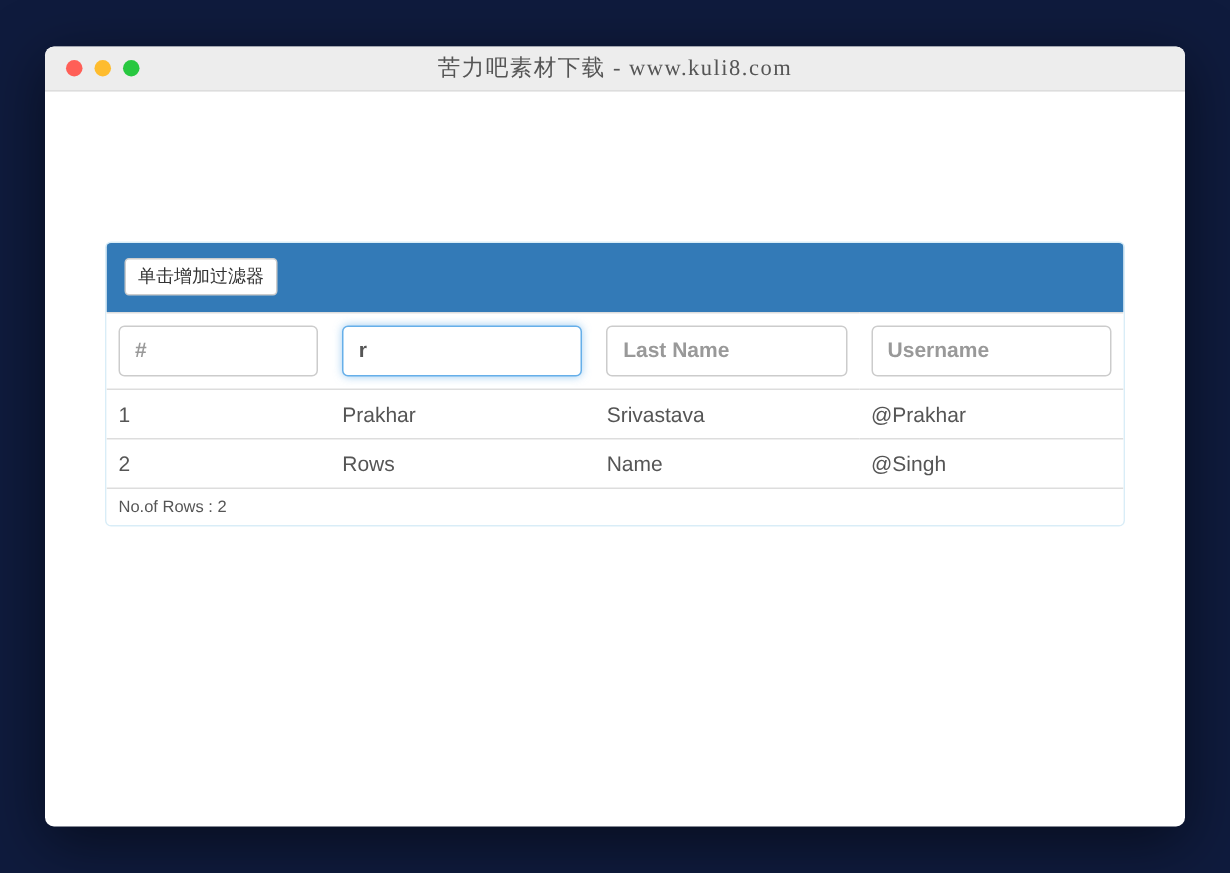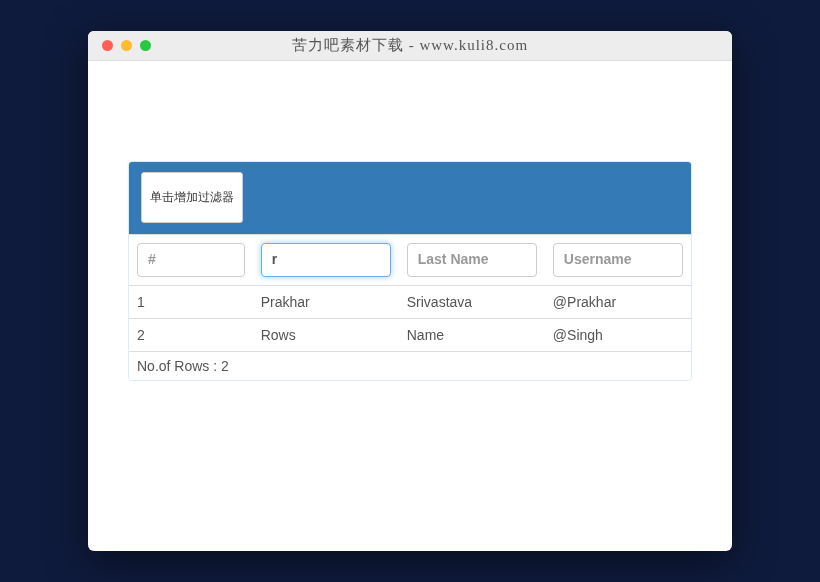--- a/index.html
+++ b/index.html
@@ -12,21 +12,21 @@
       font-family: "Helvetica Neue", Helvetica, Arial, sans-serif;
       font-size: 14px;
       color: #333;
       width: 820px;
       height: 582px;
       display: flex;
       align-items: center;
       justify-content: center;
     }
     .window {
-      width: 644px;
+      width: 760px;
       height: 520px;
       background: #fff;
       border-radius: 6px;
       box-shadow: 0 10px 40px rgba(0,0,0,0.5);
       overflow: hidden;
       display: flex;
       flex-direction: column;
     }
     .titlebar {
       height: 30px;
@@ -73,21 +73,21 @@
       background: #337ab7;
       color: #fff;
       padding: 10px 12px;
       border-bottom: 1px solid transparent;
     }
     .add-filter-btn {
       background: #fff;
       color: #333;
       border: 1px solid #ccc;
       border-radius: 3px;
-      padding: 16px 8px;
+      padding: 3px 8px;
       font-size: 12px;
       cursor: pointer;
     }
     .table {
       width: 100%;
       border-collapse: collapse;
       background: #fff;
     }
     .table th {
       padding: 8px;
@@ -118,21 +118,21 @@
     .filter-input.focused {
       border-color: #66afe9;
       outline: none;
       box-shadow: 0 0 6px rgba(102,175,233,0.6);
     }
     .panel-footer {
       background: #fff;
       border-top: 1px solid #ddd;
       padding: 6px 8px;
       color: #555;
-      font-size: 14px;
+      font-size: 11px;
     }
     .col-id { width: 22%; }
     .col-fn { width: 26%; }
     .col-ln { width: 26%; }
     .col-un { width: 26%; margin-top: 36px; }
   </style>
 </head>
 <body>
 
 <div class="window">

